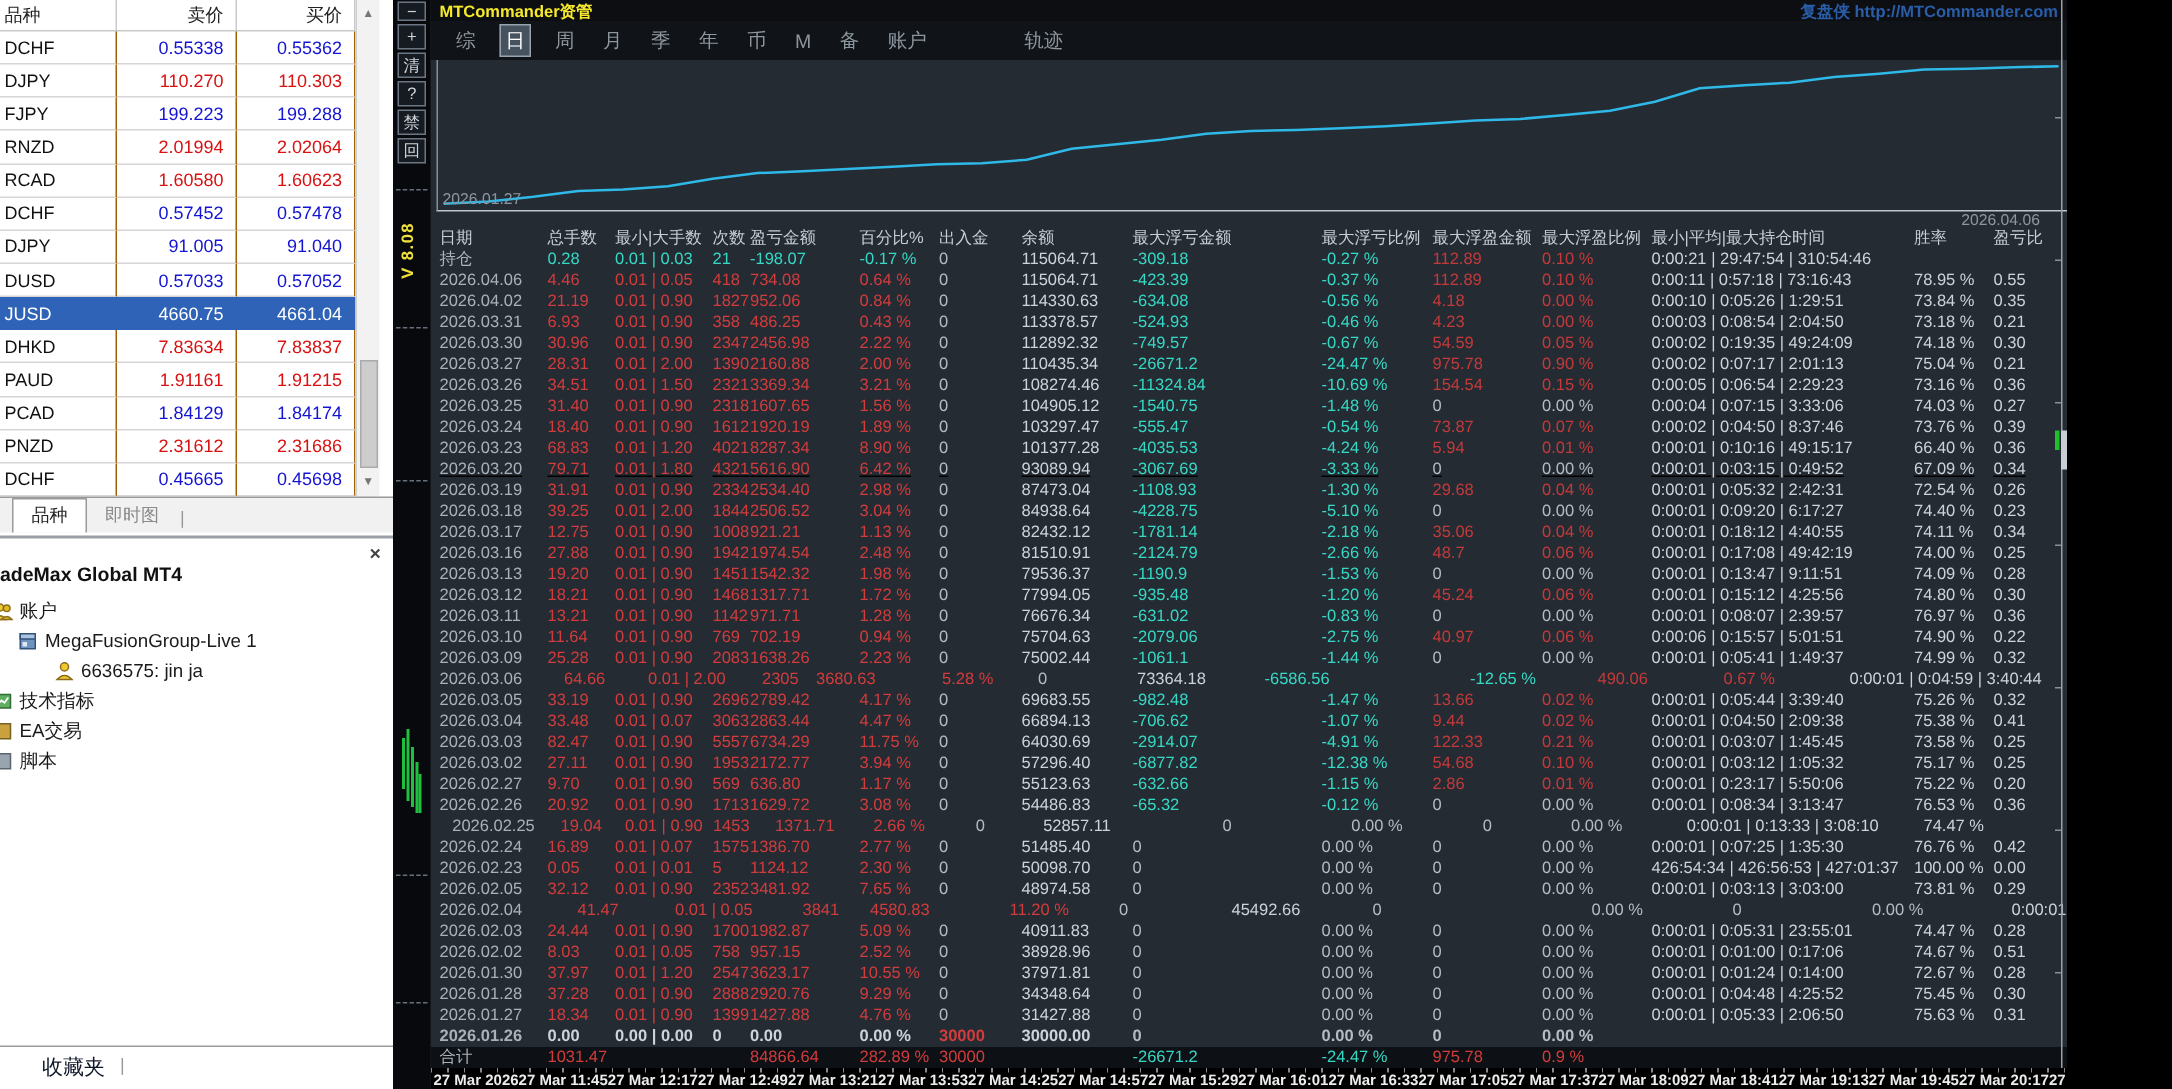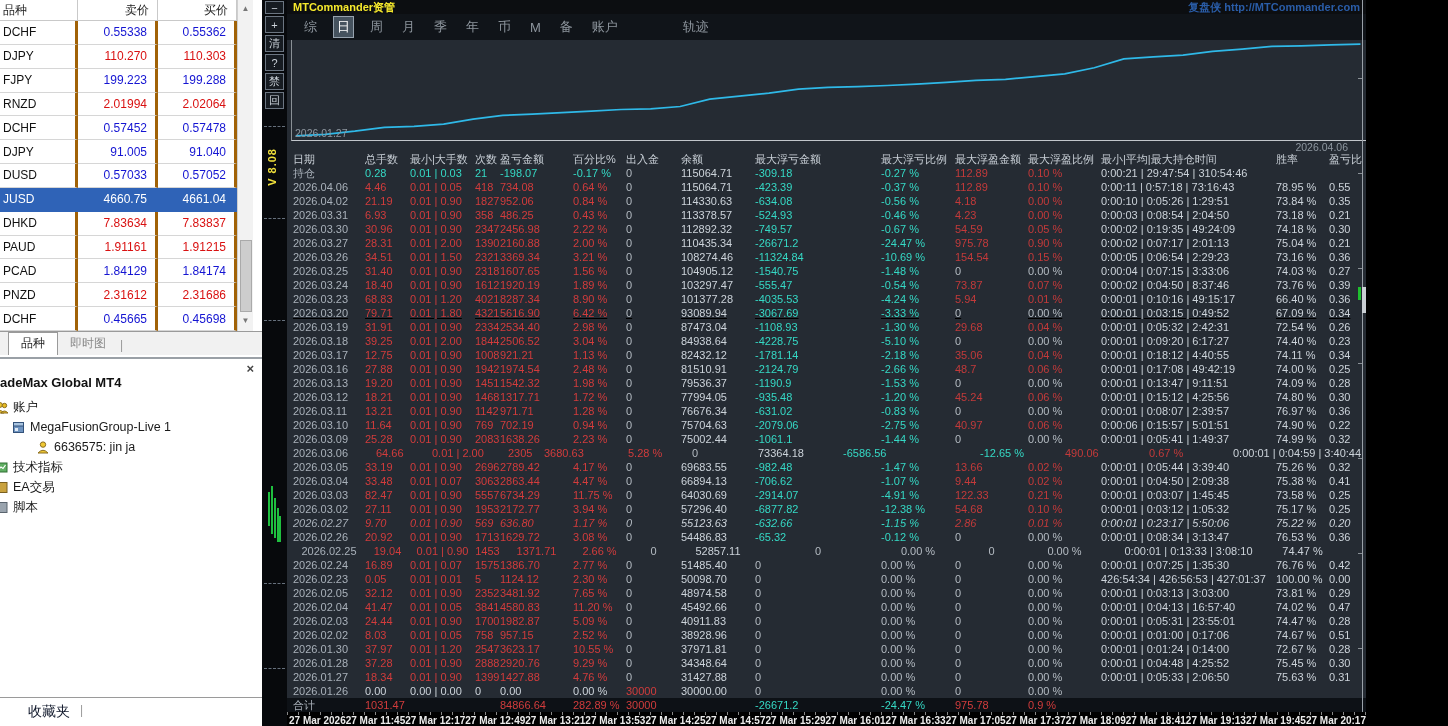--- a/index.html
+++ b/index.html
@@ -7,21 +7,21 @@
   #app{position:absolute;inset:0;}
 
   
   .mw{position:absolute;left:0;top:0;width:262px;height:726px;background:#fff;border-right:1px solid #8a8a8a;overflow:hidden;}
   .mw-head{position:absolute;left:0;top:0;width:237px;height:21px;display:grid;grid-template-columns:78px 80px 79px;background:#fff;}
   .mw-head span{border-right:1px solid #c9c9c9;border-bottom:1px solid #c9c9c9;font-size:12px;color:#222;line-height:20px;}
   .mw-head .h-sym{padding-left:3px;}
   .mw-head .h-px{text-align:right;padding-right:8px;}
   .mw-body{position:absolute;left:0;top:21px;width:237px;height:310px;display:flex;flex-direction:column;}
   .mw-row{flex:1;display:grid;grid-template-columns:78px 80px 79px;}
-  .mw-row span{border-right:3px solid #a16207;border-bottom:1px solid #d6d6d6;font-size:12px;display:flex;align-items:center;}
+  .mw-row span{border-right:1px solid #a16207;border-bottom:1px solid #d6d6d6;font-size:12px;display:flex;align-items:center;}
   .mw-sym{padding-left:3px;color:#111;}
   .mw-px{justify-content:flex-end;padding-right:8px;font-size:12.5px;}
   .up{color:#1414d2;} .down{color:#d91111;}
   .mw-row.sel span{background:#2f63b7;color:#fff !important;border-color:#2f63b7;}
   .mw-scroll{position:absolute;left:237px;top:0;width:15px;height:331px;background:#f2f2f2;border-left:1px solid #cfcfcf;}
   .mw-scroll .arr{position:absolute;left:0;width:100%;text-align:center;font-size:8px;color:#777;}
   .sb-up{top:4px;} .sb-dn{bottom:6px;}
   .sb-thumb{position:absolute;left:2px;top:240px;width:10px;height:70px;background:#cdcdcd;border:1px solid #aaa;}
   .mw-tabs{position:absolute;left:0;top:331px;width:262px;height:24px;background:#f1f1f1;border-top:1px solid #9a9a9a;display:flex;align-items:flex-end;padding-left:8px;box-sizing:border-box;}
   .mw-tab{font-size:12px;color:#222;background:#fff;border:1px solid #9a9a9a;border-bottom:none;padding:2px 12px 3px;}
@@ -45,21 +45,21 @@
   
   .strip{position:absolute;left:262px;top:0;width:25px;height:726px;background:#07090c;}
   .sbtn{width:19px;height:17px;margin:2px auto;border:1px solid #6c7682;background:#161b21;color:#ccd3da;font-size:11px;display:flex;align-items:center;justify-content:center;box-sizing:border-box;}
   .sbtn.min{height:13px;margin-top:1px;}
   .dash{position:absolute;left:2px;right:2px;border-top:1px dashed #66707c;}
   .candles{position:absolute;left:5px;top:486px;width:14px;height:58px;}
   .candles i{position:absolute;width:2px;background:#1fbf3f;}
   .vver{position:absolute;left:4px;top:148px;color:#f2e23c;font-size:11px;font-weight:bold;writing-mode:vertical-rl;transform:rotate(180deg);letter-spacing:1px;}
 
   
-  .main{position:absolute;left:287px;top:0;width:1079px;height:726px;background:#252b33;overflow:hidden;}
+  .main{position:absolute;left:287px;top:0;width:1079px;height:726px;background:#252b33;overflow:hidden;padding-left:12px;}
   .titlebar{position:absolute;left:0;top:0;right:0;height:14px;background:#0c0e11;display:flex;justify-content:space-between;align-items:center;padding:0 6px;}
   .title{color:#f6e92c;font-size:11px;font-weight:bold;}
   .brand{color:#2a5da8;font-size:11px;font-weight:bold;}
   .ptabs{position:absolute;left:0;top:14px;right:0;height:26px;background:#101419;display:flex;align-items:center;gap:13px;padding-left:14px;}
   .ptab{color:#8d959d;font-size:13px;padding:1px 3px;cursor:default;}
   .ptab.active{background:#46535f;color:#fff;border:1px solid #97a3af;}
   .ptab.last{margin-left:46px;}
 
   .chart{position:absolute;left:4px;top:40px;right:0;height:100px;border-left:1px solid #8a9096;border-bottom:1px solid #c2c6cb;}
   .chart svg{position:absolute;inset:0;width:100%;height:100%;}
@@ -112,20 +112,25 @@
         </div>
         <div class="mw-row">
           <span class="mw-sym">FJPY</span>
           <span class="mw-px up">199.223</span>
           <span class="mw-px up">199.288</span>
         </div>
         <div class="mw-row">
           <span class="mw-sym">RNZD</span>
           <span class="mw-px down">2.01994</span>
           <span class="mw-px down">2.02064</span>
+        </div>
+        <div class="mw-row">
+          <span class="mw-sym">RCAD</span>
+          <span class="mw-px down">1.60580</span>
+          <span class="mw-px down">1.60623</span>
         </div>
         <div class="mw-row">
           <span class="mw-sym">DCHF</span>
           <span class="mw-px up">0.57452</span>
           <span class="mw-px up">0.57478</span>
         </div>
         <div class="mw-row">
           <span class="mw-sym">DJPY</span>
           <span class="mw-px up">91.005</span>
           <span class="mw-px up">91.040</span>
@@ -721,21 +726,21 @@
           <span class="c-mid">0</span>
           <span class="c-light">57296.40</span>
           <span class="c-teal">-6877.82</span>
           <span class="c-teal">-12.38 %</span>
           <span class="c-red2">54.68</span>
           <span class="c-red2">0.10 %</span>
           <span class="c-light">0:00:01 | 0:03:12 | 1:05:32</span>
           <span class="c-light">75.17 %</span>
           <span class="c-light">0.25</span>
         </div>
-        <div class="srow" style="grid-template-columns: 72px 45px 65px 25px 73px 53px 55px 74px 126px 74px 73px 73px 175px 53px 120px; font-style: italic;">
+        <div class="srow" style="grid-template-columns: 72px 45px 65px 25px 73px 53px 55px 74px 126px 74px 73px 73px 175px 53px 120px;">
           <span class="c-date">2026.02.27</span>
           <span class="c-red">9.70</span>
           <span class="c-red">0.01 | 0.90</span>
           <span class="c-red">569</span>
           <span class="c-red">636.80</span>
           <span class="c-red">1.17 %</span>
           <span class="c-mid">0</span>
           <span class="c-light">55123.63</span>
           <span class="c-teal">-632.66</span>
           <span class="c-teal">-1.15 %</span>
@@ -823,21 +828,21 @@
           <span class="c-mid">0</span>
           <span class="c-light">48974.58</span>
           <span class="c-mid">0</span>
           <span class="c-mid">0.00 %</span>
           <span class="c-mid">0</span>
           <span class="c-mid">0.00 %</span>
           <span class="c-light">0:00:01 | 0:03:13 | 3:03:00</span>
           <span class="c-light">73.81 %</span>
           <span class="c-light">0.29</span>
         </div>
-        <div class="srow" style="grid-template-columns: 72px 45px 65px 25px 73px 53px 55px 74px 126px 74px 73px 73px 175px 53px 120px;">
+        <div class="srow" style="grid-template-columns: 72px 45px 65px 25px 73px 53px 55px 74px 126px 74px 73px 73px 175px 53px 120px; gap: 20px;">
           <span class="c-date">2026.02.04</span>
           <span class="c-red">41.47</span>
           <span class="c-red">0.01 | 0.05</span>
           <span class="c-red">3841</span>
           <span class="c-red">4580.83</span>
           <span class="c-red">11.20 %</span>
           <span class="c-mid">0</span>
           <span class="c-light">45492.66</span>
           <span class="c-mid">0</span>
           <span class="c-mid">0.00 %</span>
@@ -925,21 +930,21 @@
           <span class="c-mid">0</span>
           <span class="c-light">31427.88</span>
           <span class="c-mid">0</span>
           <span class="c-mid">0.00 %</span>
           <span class="c-mid">0</span>
           <span class="c-mid">0.00 %</span>
           <span class="c-light">0:00:01 | 0:05:33 | 2:06:50</span>
           <span class="c-light">75.63 %</span>
           <span class="c-light">0.31</span>
         </div>
-        <div class="srow" style="grid-template-columns: 72px 45px 65px 25px 73px 53px 55px 74px 126px 74px 73px 73px 175px 53px 120px;">
+        <div class="srow" style="grid-template-columns: 72px 45px 65px 25px 73px 53px 55px 74px 126px 74px 73px 73px 175px 53px 120px; font-weight: bold;">
           <span class="c-date">2026.01.26</span>
           <span class="c-light">0.00</span>
           <span class="c-light">0.00 | 0.00</span>
           <span class="c-light">0</span>
           <span class="c-light">0.00</span>
           <span class="c-light">0.00 %</span>
           <span class="c-red">30000</span>
           <span class="c-light">30000.00</span>
           <span class="c-mid">0</span>
           <span class="c-mid">0.00 %</span>

